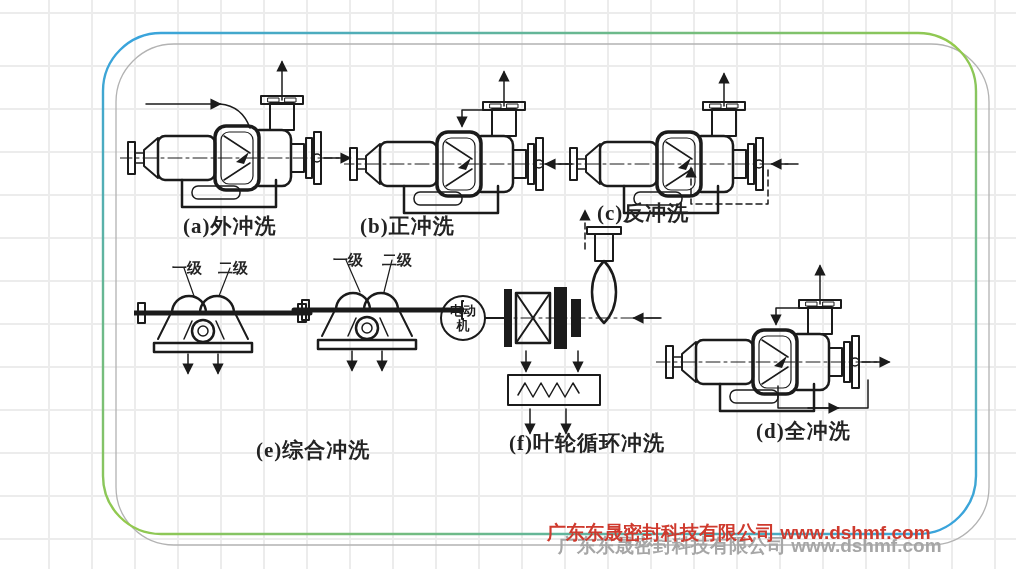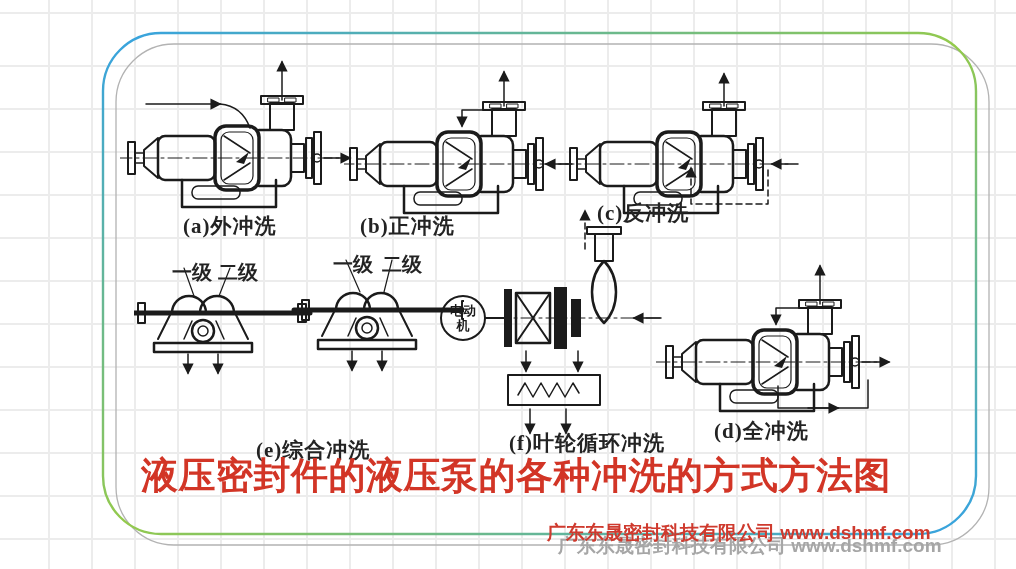--- a/index.html
+++ b/index.html
@@ -19,21 +19,21 @@
   .s2{stroke-width:2;}.s25{stroke-width:2.5;}.s35{stroke-width:3.5;}.s5{stroke-width:5;}
   .cl{stroke-dasharray:14 4 3 4;stroke-width:1;}
   .dsh{stroke-dasharray:6 4;}
   .fill{fill:#1b1b1b;stroke:none;}
   .caption{
     position:absolute;font-family:"Liberation Serif", serif;font-weight:700;
     font-size:21px;color:#232323;white-space:nowrap;letter-spacing:1px;
   }
   .stage{
     position:absolute;font-family:"Liberation Serif", serif;font-weight:700;
-    font-size:20px;color:#232323;white-space:nowrap;
+    font-size:15px;color:#232323;white-space:nowrap;
   }
   .page-title{
     position:absolute;left:141px;top:451px;white-space:nowrap;
     font-size:37px;font-weight:700;color:#d23526;letter-spacing:0.5px;
   }
   .watermark{position:absolute;font-size:19px;font-weight:700;white-space:nowrap;}
   .wm-front{left:547px;top:520px;color:#cf3a2e;}
   .wm-shadow{left:558px;top:533px;color:#a6a6a6;}
   .motor-text{font-family:"Liberation Serif", serif;font-size:13px;font-weight:700;fill:#1b1b1b;text-anchor:middle;}
 </style>
@@ -179,20 +179,19 @@
   <span class="stage" style="left:172px;top:259px">一级</span>
   <span class="stage" style="left:218px;top:259px">二级</span>
   <span class="stage" style="left:333px;top:251px">一级</span>
   <span class="stage" style="left:382px;top:251px">二级</span>
 
   <div class="caption" style="left:183px;top:212px">(a)外冲洗</div>
   <div class="caption" style="left:360px;top:212px">(b)正冲洗</div>
   <div class="caption" style="left:597px;top:199px">(c)反冲洗</div>
   <div class="caption" style="left:256px;top:436px">(e)综合冲洗</div>
   <div class="caption" style="left:509px;top:429px">(f)叶轮循环冲洗</div>
-  <div class="caption" style="left:714px;top:417px">(d)全冲洗</div>
+  <div class="caption" style="left:756px;top:417px">(d)全冲洗</div>
 
-  <div class="page-title">液压密封件的液压泵的各种冲洗的方式方法图</div>
 
   <div class="watermark wm-shadow">广东东晟密封科技有限公司  www.dshmf.com</div>
   <div class="watermark wm-front">广东东晟密封科技有限公司  www.dshmf.com</div>
 
 </div>
 
 </body></html>

